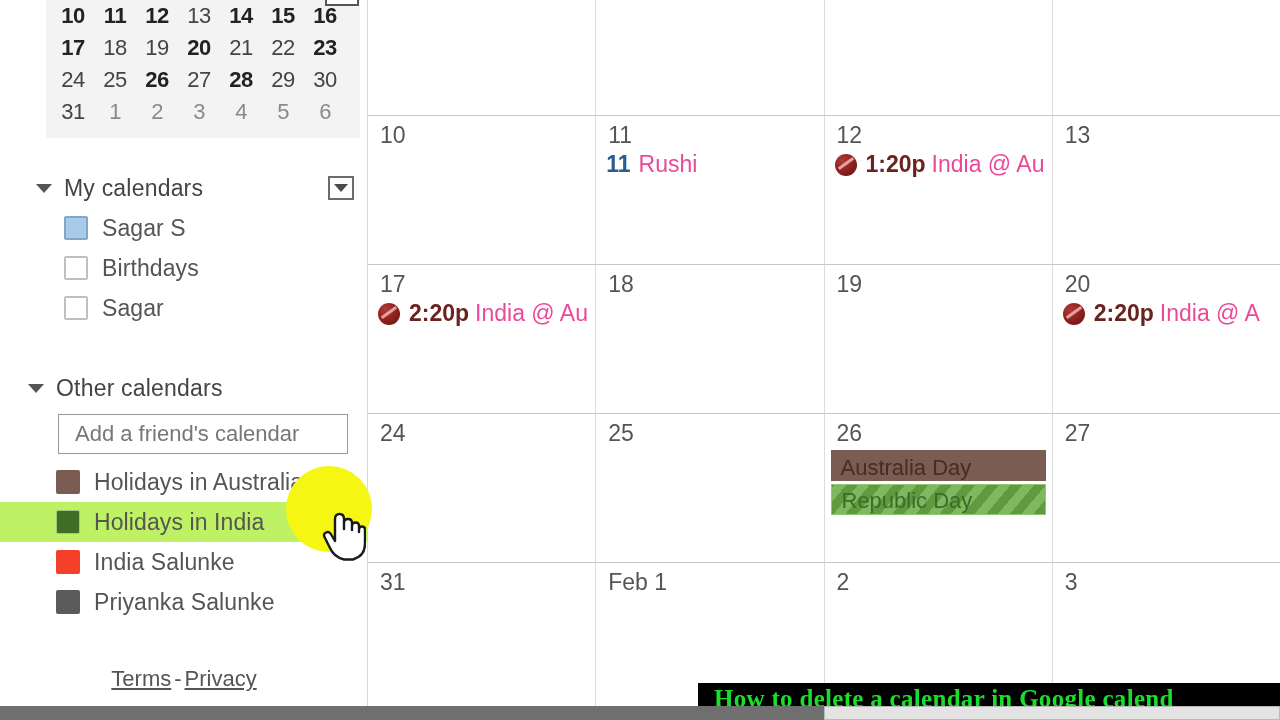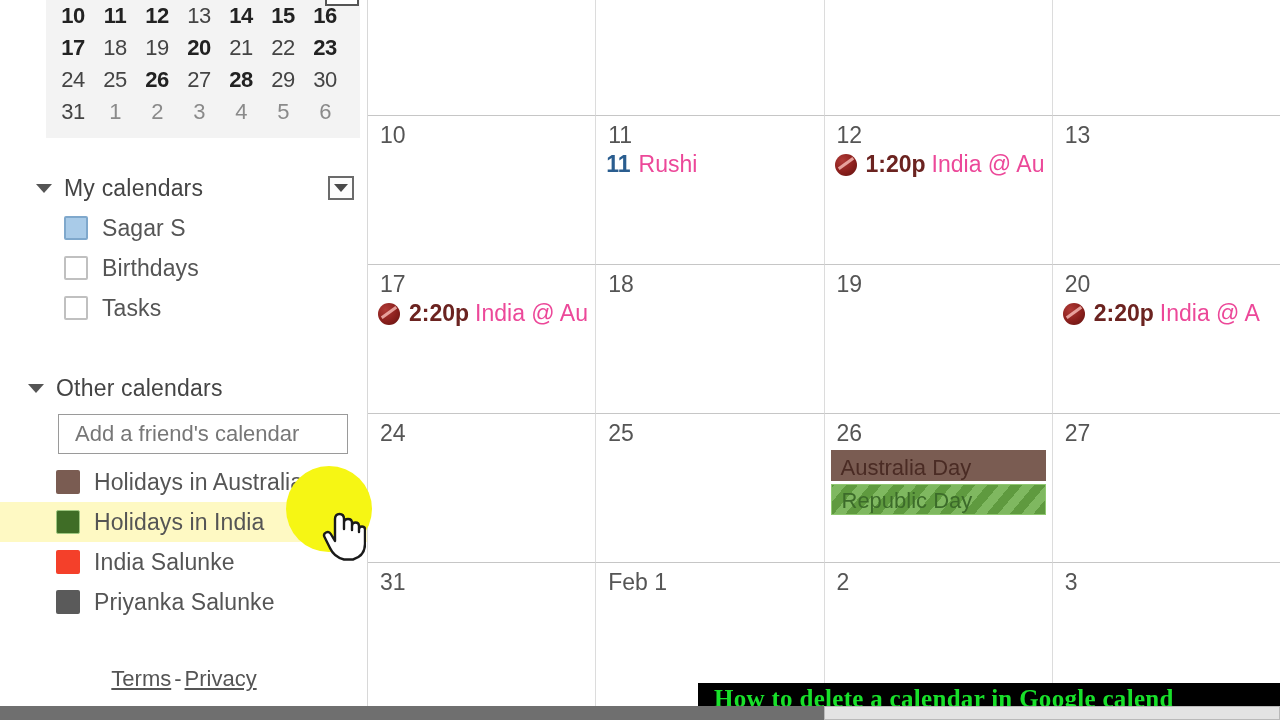--- a/index.html
+++ b/index.html
@@ -73,21 +73,21 @@
     border-right: 7px solid transparent;
     border-top: 8px solid #4a4a4a;
   }
 
   .cal-row {
     display: flex; align-items: center;
     height: 40px;
     padding-left: 56px; padding-right: 14px;
     position: relative;
   }
-  .cal-row.hovered { background: #fef9c3; }
+  .cal-row.hovered { background: #bef264; }
   .swatch {
     width: 24px; height: 24px;
     flex: 0 0 auto; margin-right: 14px;
     border-radius: 2px;
   }
   .swatch.outline { background: #fff; border: 2px solid #c0c0c0; }
   .cal-label {
     font-size: 23px; color: #555; white-space: nowrap;
     letter-spacing: 0.1px;
   }
@@ -285,21 +285,21 @@
       <div class="cal-row">
         <span class="swatch" style="background:#a9cbe8; border:2px solid #7fa8cc;"></span>
         <span class="cal-label">Sagar S</span>
       </div>
       <div class="cal-row">
         <span class="swatch outline"></span>
         <span class="cal-label">Birthdays</span>
       </div>
       <div class="cal-row">
         <span class="swatch outline"></span>
-        <span class="cal-label">Tasks</span>
+        <span class="cal-label">Sagar</span>
       </div>
     </div>
 
     <div style="position:absolute; left:0; top:368px; width:436px;">
       <div class="sec-header">
         <span class="tri-down"></span>
         <span class="sec-title">Other calendars</span>
         <span class="sec-menu-btn">
             <span class="cap"></span>
           </span>

